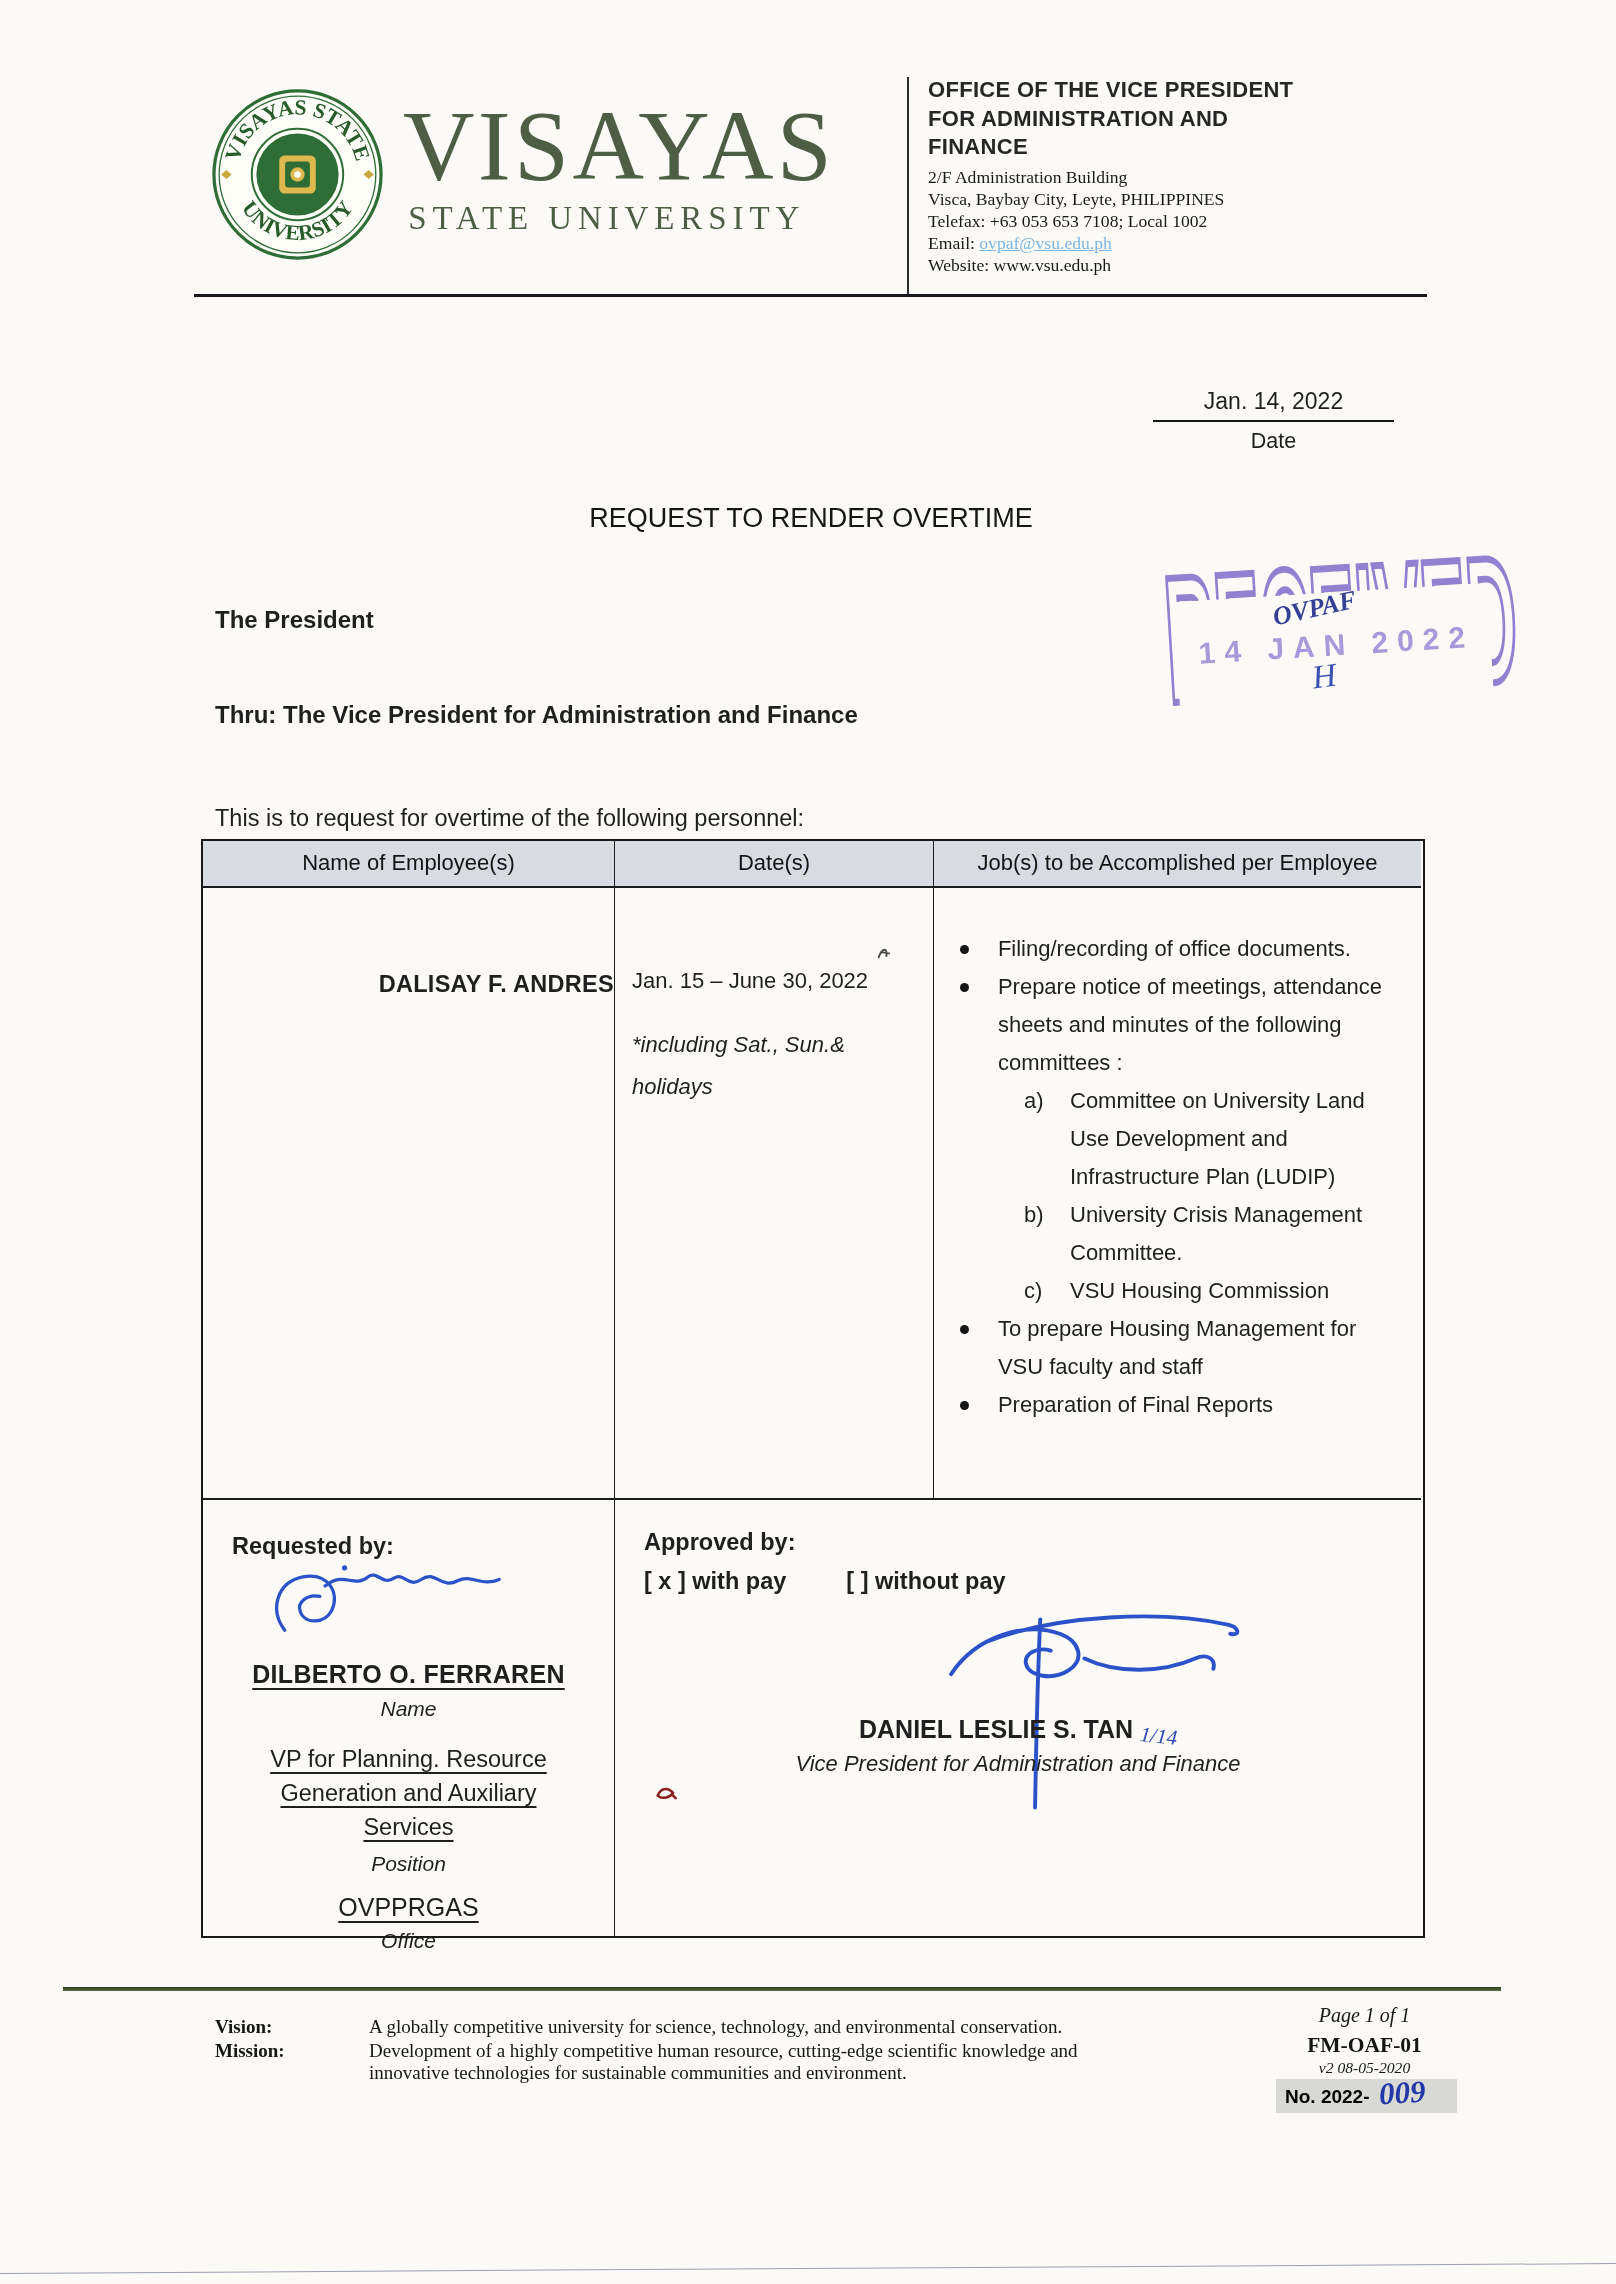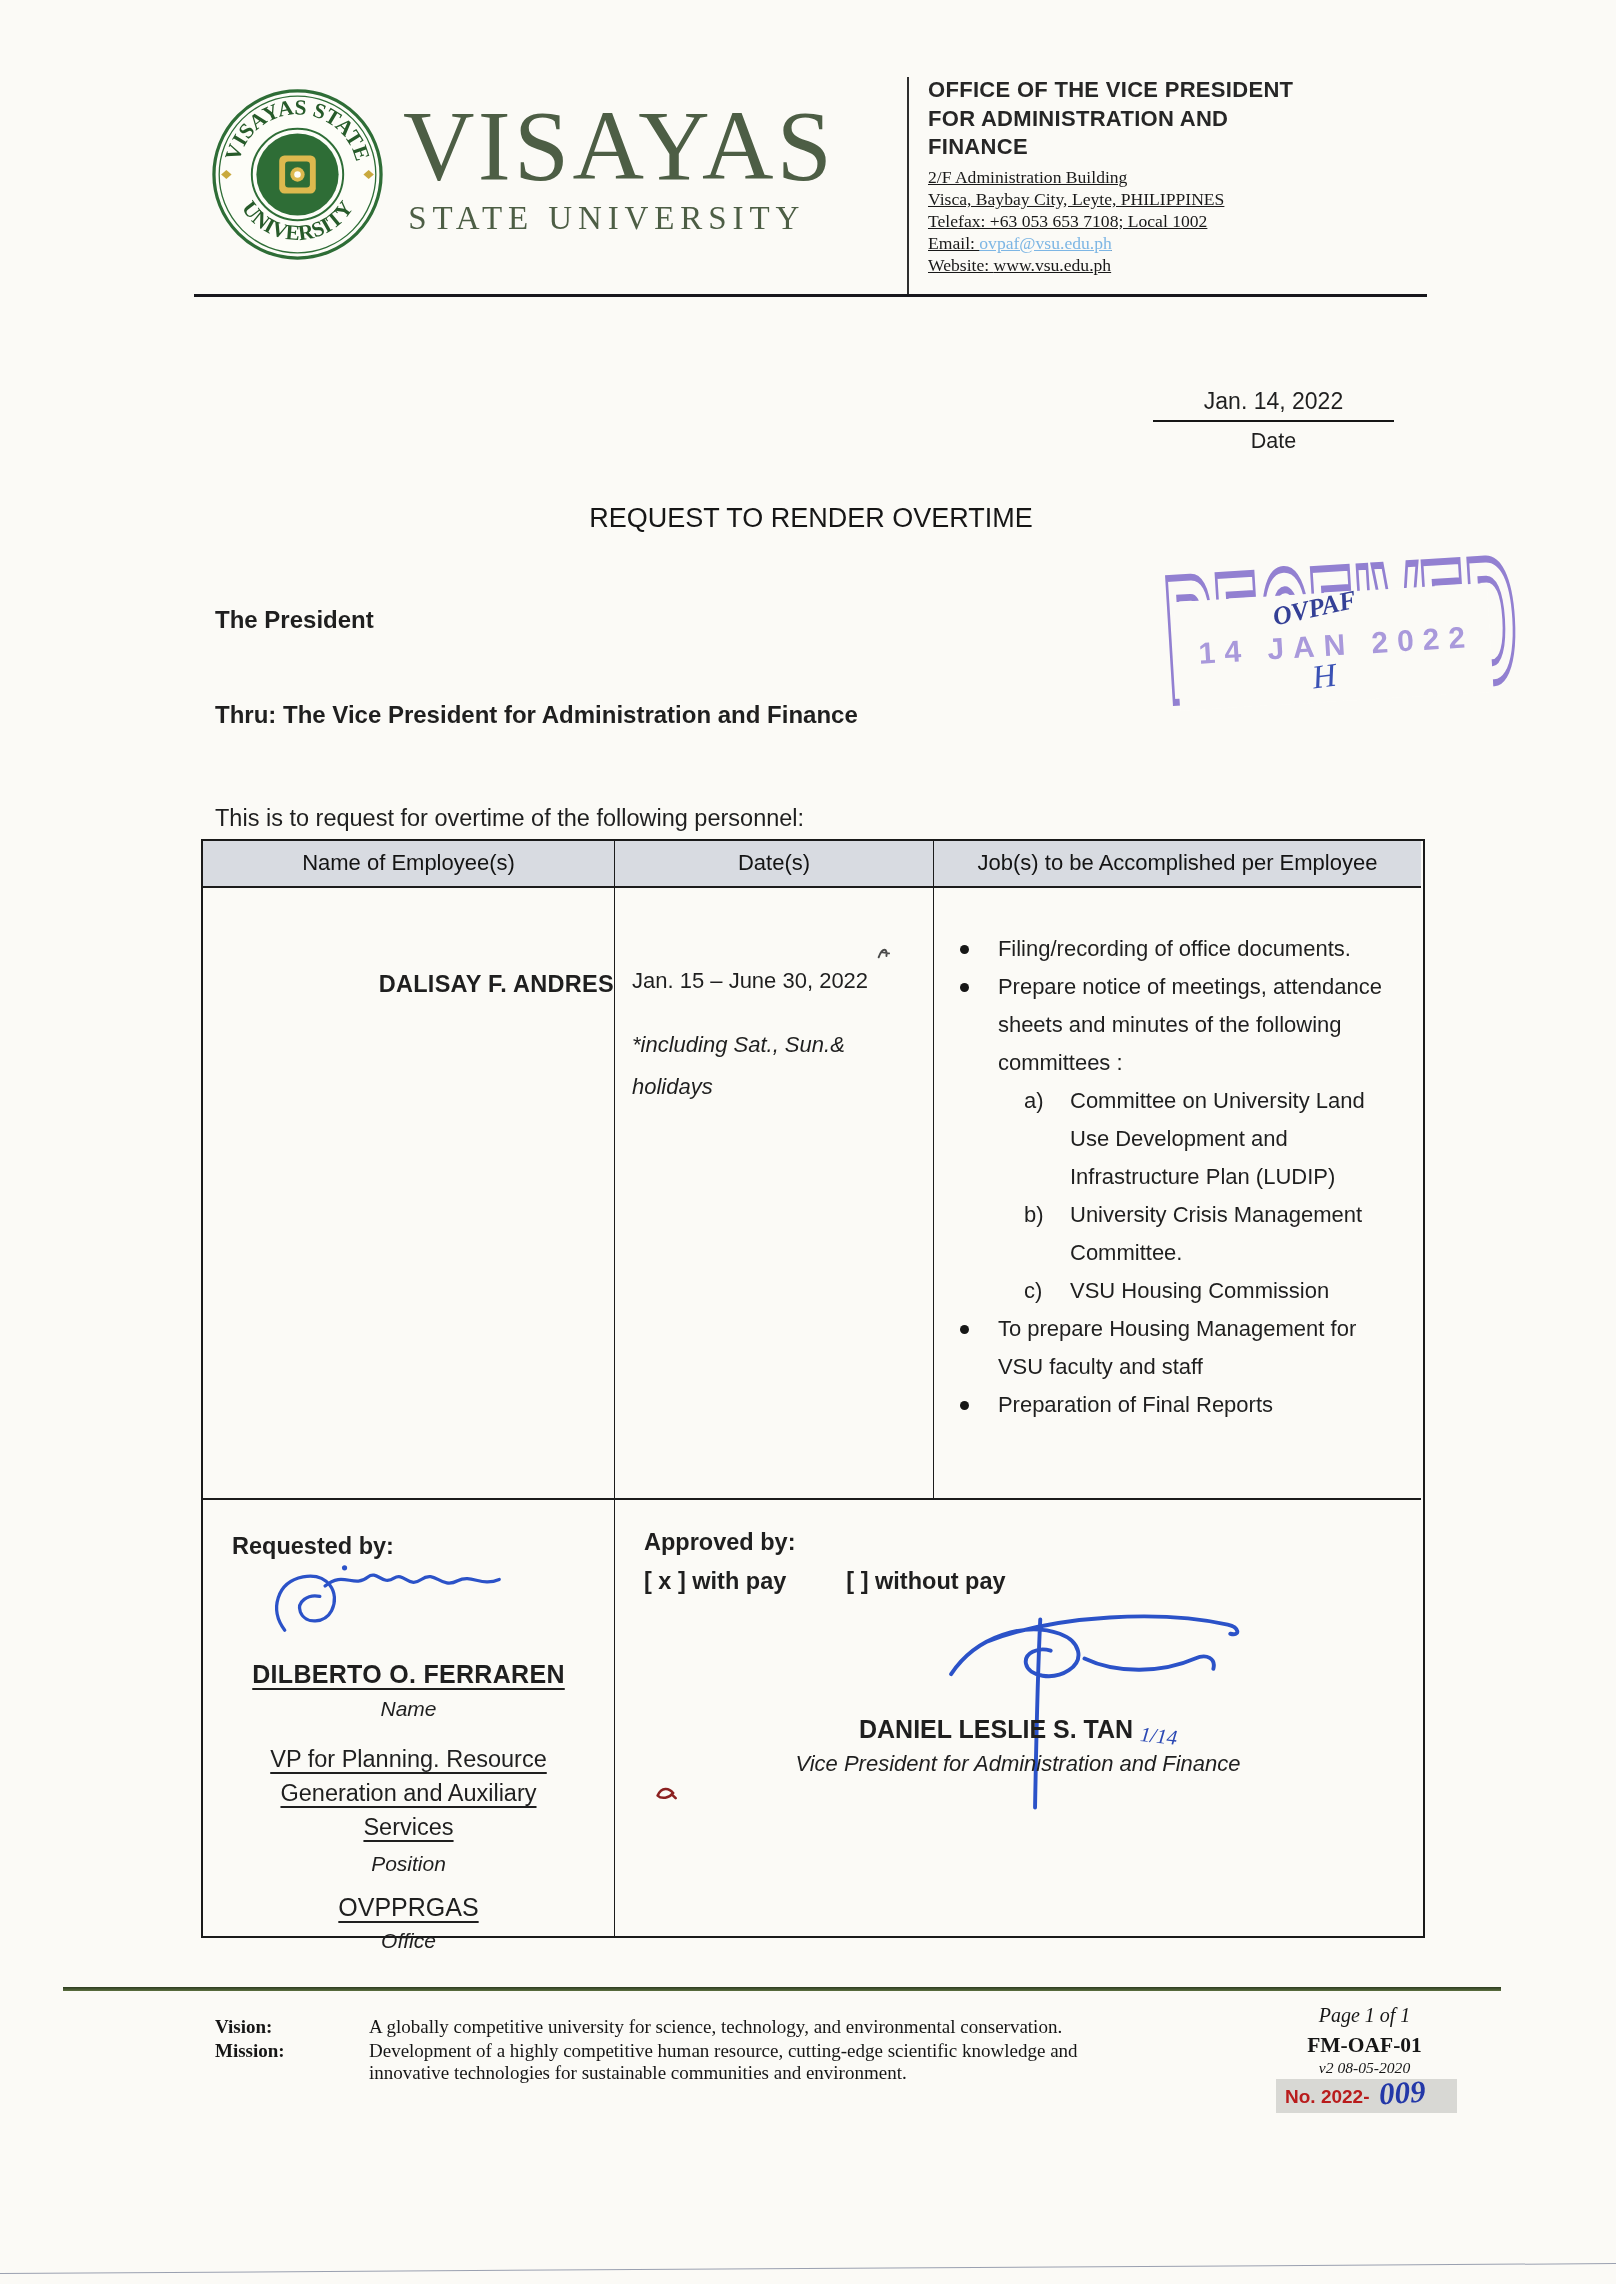--- a/index.html
+++ b/index.html
@@ -8,21 +8,21 @@
         font-family:"Liberation Sans",sans-serif;color:#1f1f1f;}
   .abs{position:absolute;}
 
   
   .logotype{left:403px;top:96px;color:#4d5e45;line-height:1;}
   .logotype .uni{font-family:Liberation Serif, serif;font-size:99px;letter-spacing:3.3px;}
   .logotype .sub{font-family:"Liberation Serif",serif;font-size:33px;letter-spacing:5.9px;margin-top:6.5px;margin-left:5.2px;}
   .hdr-divider{left:907px;top:77px;width:2px;height:218px;background:#2e2e2e;}
   .office-block{left:928px;top:76px;width:381px;}
   .office-name{font-weight:bold;font-size:22px;line-height:1.3;color:#262626;letter-spacing:0.3px;}
-  .office-addr{font-family:"Liberation Serif",serif;font-size:17.6px;line-height:1.25;color:#191919;margin-top:5.2px;text-decoration:underline;}
+  .office-addr{font-family:"Liberation Serif",serif;font-size:17.6px;line-height:1.25;color:#191919;margin-top:5.2px;}
   .office-addr a{color:#7db6e4;text-decoration:underline;}
   .hdr-rule{left:194px;top:294px;width:1233px;height:2.6px;background:#17171c;}
 
   
   .date-block{left:1153px;top:388px;width:241px;text-align:center;}
   .date-value{font-size:23px;padding-bottom:5.2px;border-bottom:2.6px solid #161616;}
   .date-label{font-size:21.5px;margin-top:6.5px;}
   .doc-title{left:201px;top:503px;width:1220px;text-align:center;font-size:27px;font-weight:normal;color:#161616;}
   .addressee{left:215px;top:606px;font-size:24px;font-weight:bold;}
   .thru{left:215px;top:701px;font-size:24px;font-weight:bold;}
@@ -80,21 +80,21 @@
   .foot-rule{left:63px;top:1987px;width:1438px;height:3.9px;background:linear-gradient(#2c3a20,#5c7040);}
   .foot-serif{font-family:"Liberation Serif",serif;color:#161616;}
   .vision-label{left:215px;top:2016px;font-size:19px;font-weight:bold;}
   .vision-text{left:369px;top:2016px;width:762px;font-size:19px;line-height:1.17;}
   .mission-label{left:215px;top:2040px;font-size:19px;font-weight:bold;}
   .mission-text{left:369px;top:2040px;width:769px;font-size:19px;line-height:1.17;}
   .page-info{left:1257px;top:2004px;width:215px;text-align:center;font-size:20px;font-style:italic;}
   .form-code{left:1257px;top:2033px;width:215px;text-align:center;font-size:21.5px;font-weight:bold;}
   .form-ver{left:1257px;top:2059px;width:215px;text-align:center;font-size:15.6px;font-style:italic;}
   .no-box{left:1276px;top:2079px;width:181px;height:34px;background:#d8d8d4;}
-  .no-label{position:absolute;left:9px;top:6.5px;font-size:19px;font-weight:bold;color:#b91c1c;}
+  .no-label{position:absolute;left:9px;top:6.5px;font-size:19px;font-weight:bold;color:#000000;}
   .no-value{position:absolute;left:103px;top:-3.9px;font-family:"Liberation Serif",serif;font-style:italic;
      font-size:31px;font-weight:bold;color:#2338a8;transform:rotate(-4deg);}
   .scan-edge{left:-6.5px;top:2268px;width:1629px;height:1.3px;background:#9aa0b0;transform:rotate(-0.35deg);}
   .ink-mark{left:876px;top:943px;}
 </style>
 </head>
 <body>
 
 <div class="page">
 

